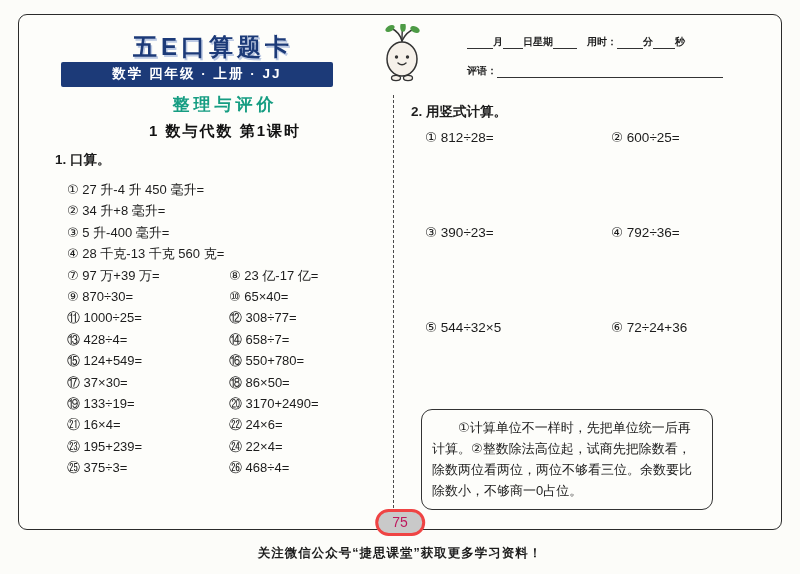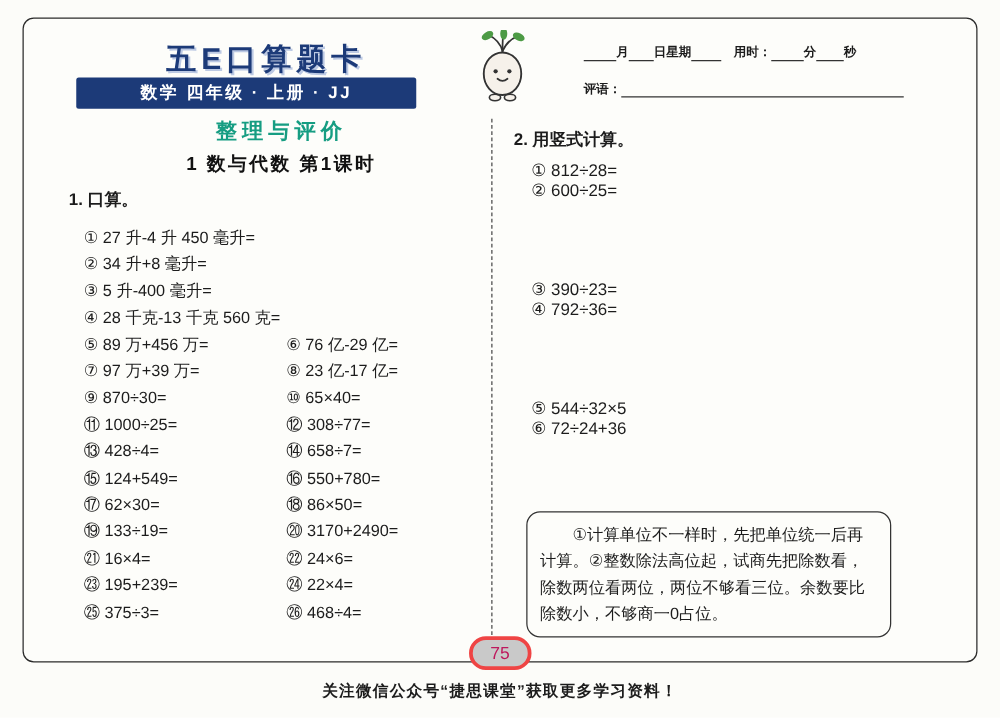--- a/index.html
+++ b/index.html
@@ -45,21 +45,21 @@
   .prow { display:flex; }
   .prow .a { width:162px; }
   .prow .b { flex:1; }
 
   
   .divider { position:absolute; left:374px; top:80px; height:428px; border-left:1.6px dashed #4a4a4a; }
 
   
   .col-right { position:absolute; left:392px; top:88px; width:352px; font-size:13.5px; }
   .sec2 { font-weight:700; }
-  .vrow { position:absolute; left:14px; display:flex; width:338px;flex-direction:column; }
+  .vrow { position:absolute; left:14px; display:flex; width:338px; }
   .vrow .a { width:186px; }
   .vrow .b { flex:1; }
   .r1 { top:26px; } .r2 { top:121px; } .r3 { top:216px; }
   .tipbox {
     position:absolute; left:10px; top:306px; width:292px;
     border:1.6px solid #333; border-radius:11px;
     padding:7px 10px 8px; font-size:13px; line-height:1.62; text-indent:2em;
   }
 
   
@@ -115,45 +115,41 @@
     <div class="col-left">
       <div class="title">整理与评价</div>
       <div class="subtitle">1 数与代数 第1课时</div>
       <div class="sec-label">1. 口算。</div>
       <div class="plist">
         <div class="pfull">① 27 升-4 升 450 毫升=</div>
         <div class="pfull">② 34 升+8 毫升=</div>
         <div class="pfull">③ 5 升-400 毫升=</div>
         <div class="pfull">④ 28 千克-13 千克 560 克=</div>
         <div class="prow">
-            <span class="a">⑤ 89 万+456 万=</span>
-            <span class="b">⑥ 76 亿-29 亿=</span>
-          </div>
-        <div class="prow">
             <span class="a">⑦ 97 万+39 万=</span>
             <span class="b">⑧ 23 亿-17 亿=</span>
           </div>
         <div class="prow">
             <span class="a">⑨ 870÷30=</span>
             <span class="b">⑩ 65×40=</span>
           </div>
         <div class="prow">
             <span class="a">⑪ 1000÷25=</span>
             <span class="b">⑫ 308÷77=</span>
           </div>
         <div class="prow">
             <span class="a">⑬ 428÷4=</span>
             <span class="b">⑭ 658÷7=</span>
           </div>
         <div class="prow">
             <span class="a">⑮ 124+549=</span>
             <span class="b">⑯ 550+780=</span>
           </div>
         <div class="prow">
-            <span class="a">⑰ 62×30=</span>
+            <span class="a">⑰ 37×30=</span>
             <span class="b">⑱ 86×50=</span>
           </div>
         <div class="prow">
             <span class="a">⑲ 133÷19=</span>
             <span class="b">⑳ 3170+2490=</span>
           </div>
         <div class="prow">
             <span class="a">㉑ 16×4=</span>
             <span class="b">㉒ 24×6=</span>
           </div>

